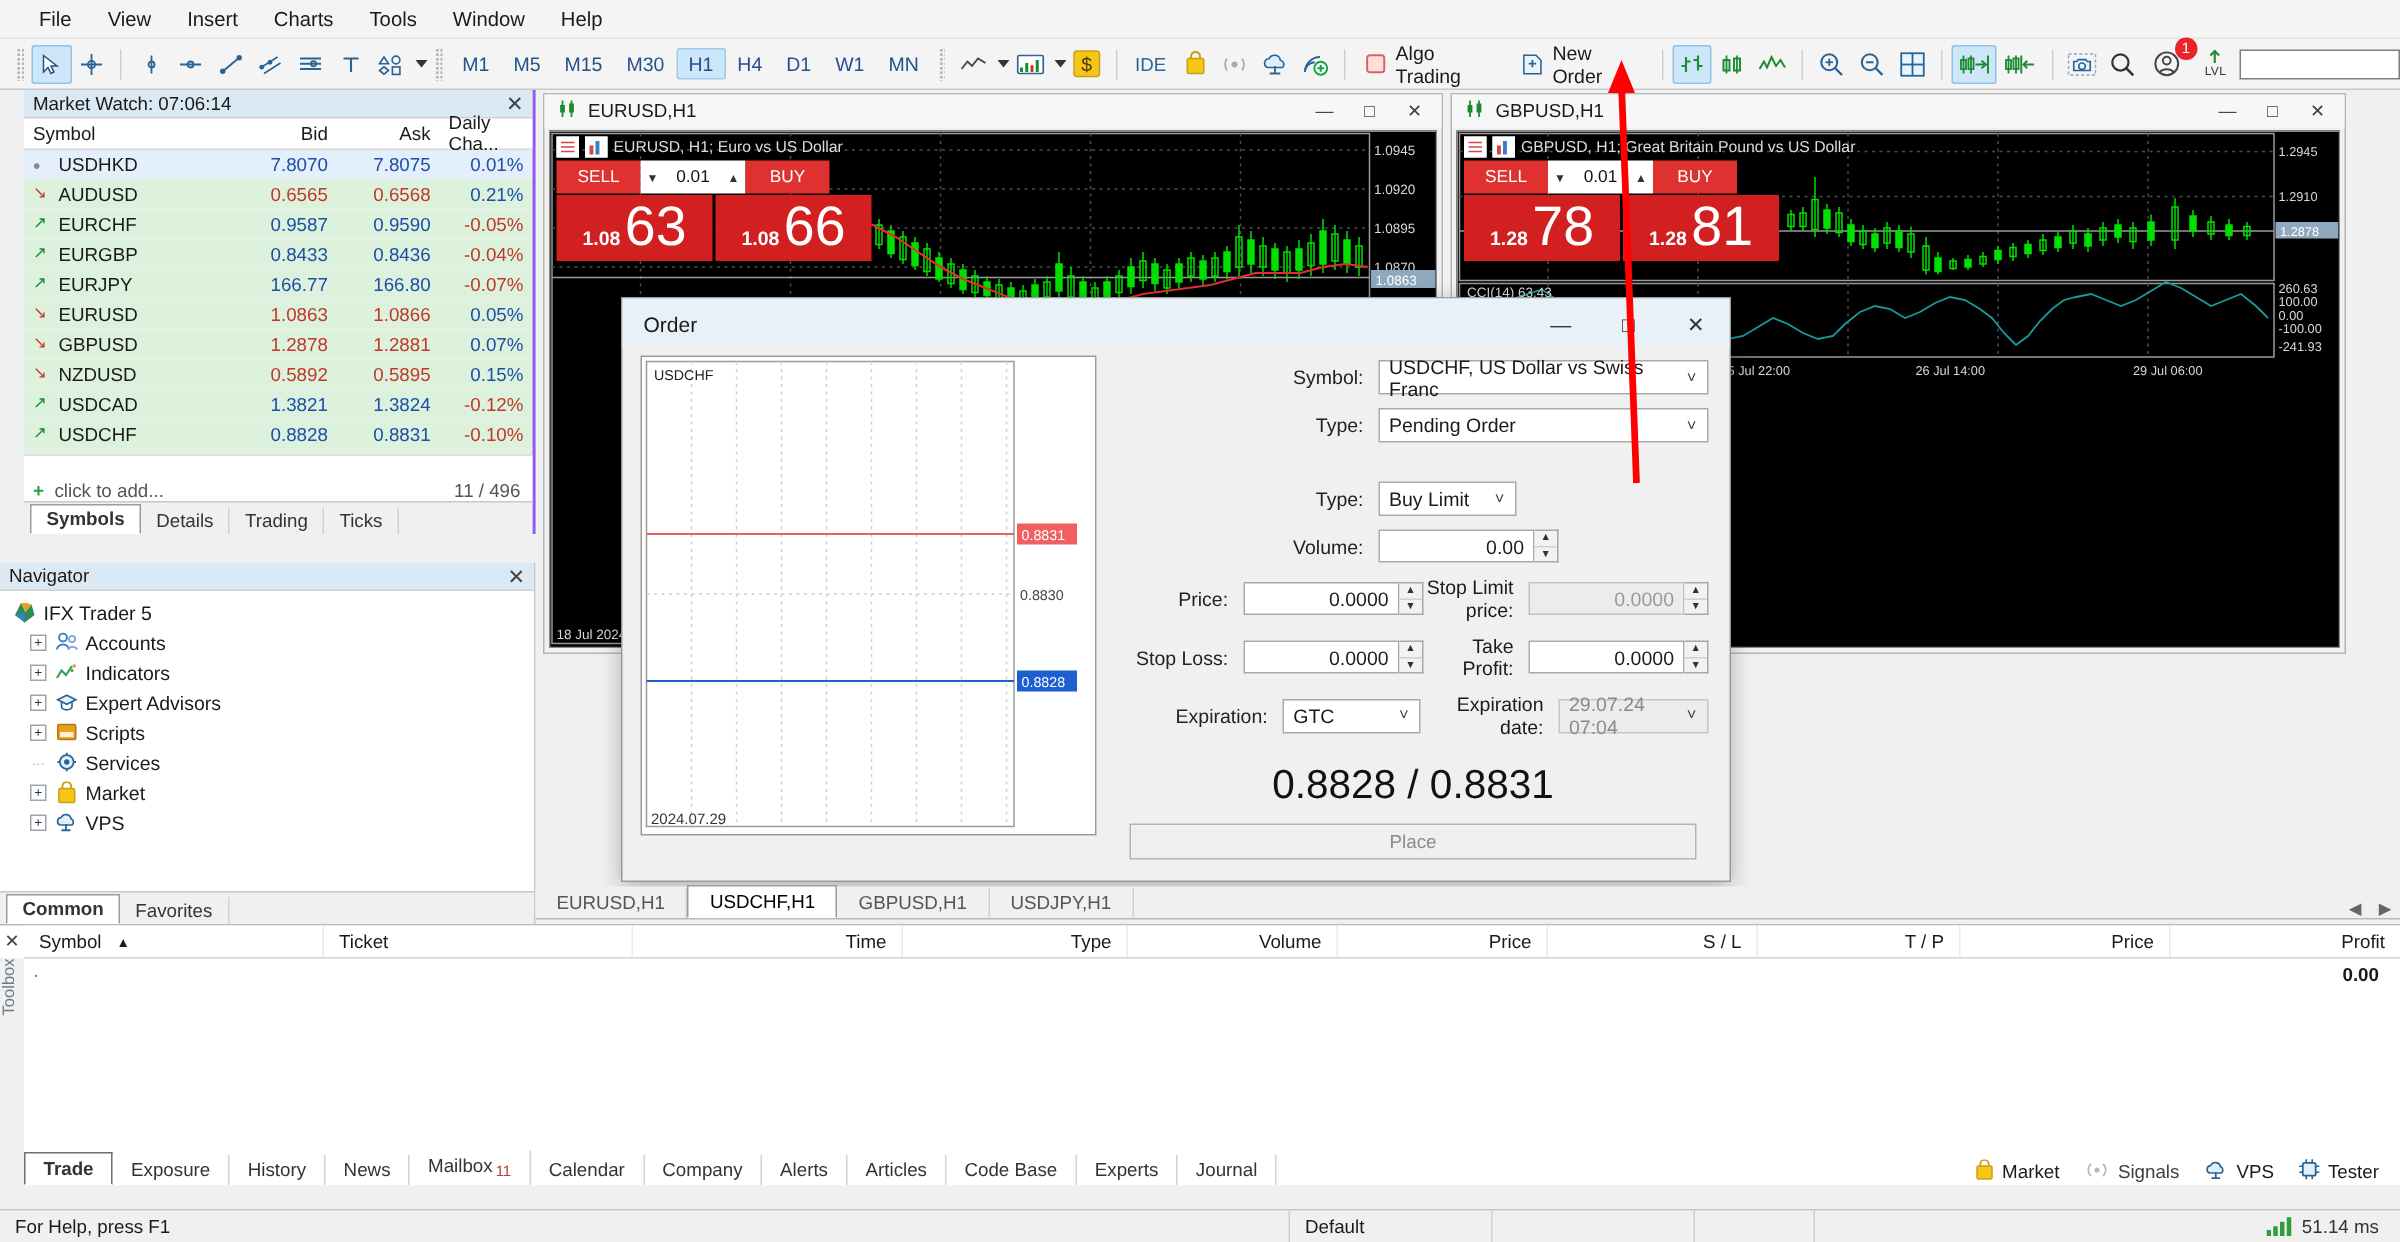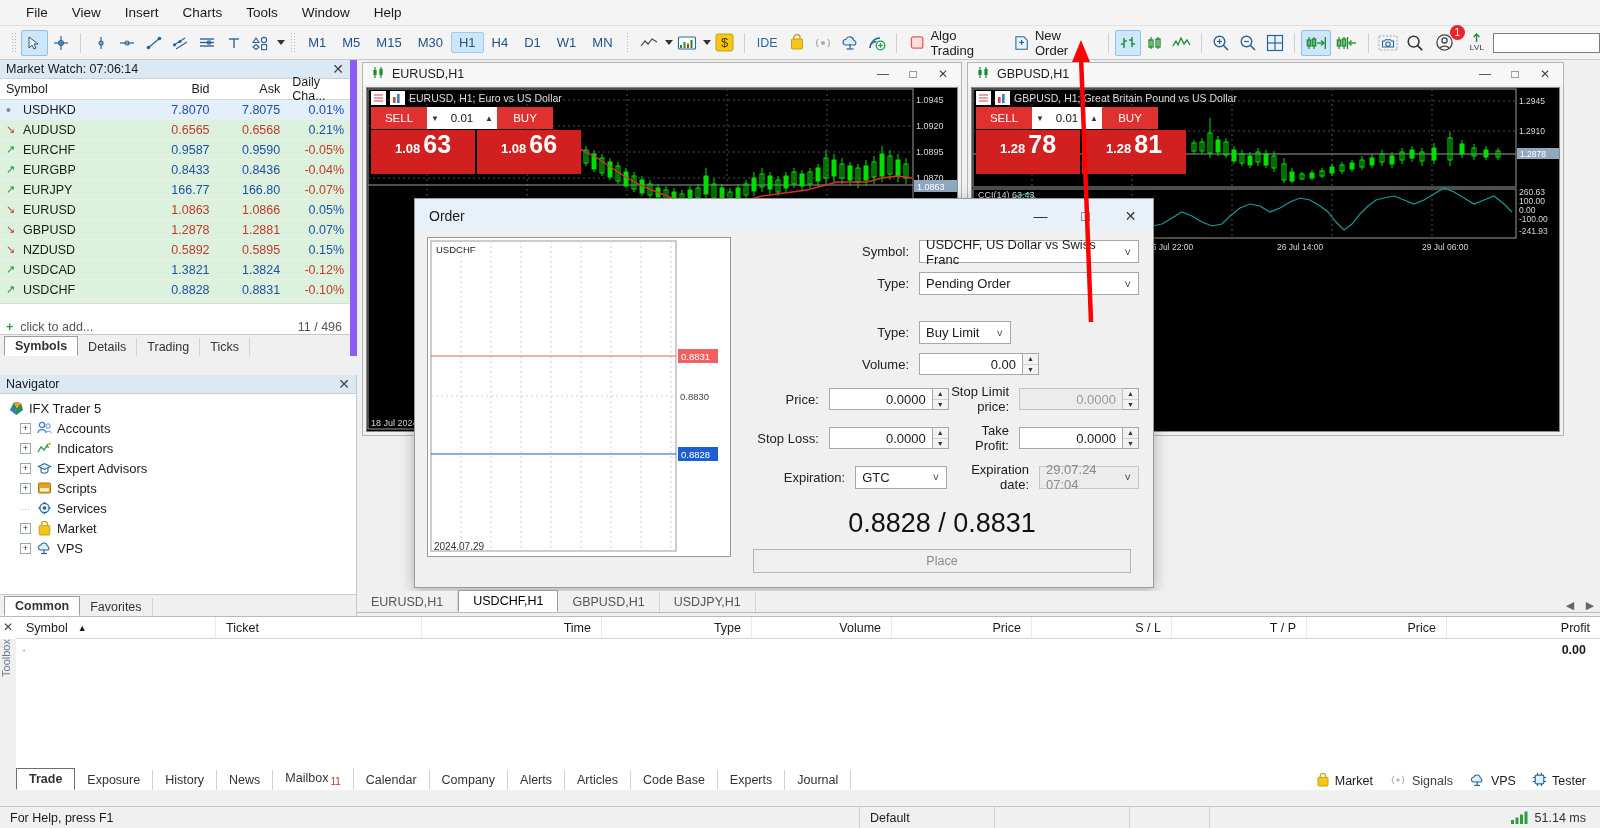--- a/index.html
+++ b/index.html
@@ -46,21 +46,21 @@
   
   .left { position: absolute; left: 0; top: 60px; width: 357px; bottom: 212px; background:#f0f0f0; }
   .panel-title {
     height: 19px; background: #dbe9f5; display: flex; align-items: center;
     padding: 0 6px; font-size: 12.5px; color: #1a1a1a;
     border-bottom: 1px solid #cfcfcf; justify-content: space-between;
   }
   .panel-title .x { font-size: 14px; color: #444; cursor: default; }
 
   
-  .mw { height: 296px; background:#f9a8d4; border-right:7px solid #8b5cf6; display:flex; flex-direction:column; }
+  .mw { height: 296px; background:#f9a8d4; border-right:2px solid #8b5cf6; display:flex; flex-direction:column;margin-left:16px; }
   .mw-head { display: flex; height: 21px; background: #fff; border-bottom: 1px solid #d6d6d6; font-size: 12.5px; }
   .mw-head div { display: flex; align-items: center; padding: 0 6px; }
   .col-sym { width: 146px; }
   .col-bid { width: 74px; justify-content: flex-end; }
   .col-ask { width: 72px; justify-content: flex-end; }
   .col-chg { width: 65px; justify-content: flex-end; }
   .mw-rows { flex: 1; overflow: hidden; }
   .mw-row { display: flex; height: 20px; font-size: 12.5px; border-bottom: 1px solid #e9efe9; }
   .mw-row.green { background: #ddf2dd; }
   .mw-row.sel { background: #e3effb; }
@@ -102,21 +102,21 @@
   
   .octp { position: absolute; left: 4px; top: 3px; font-size: 11px; }
   .octp-head { display: flex; align-items: center; gap: 4px; color: #dcdcdc; font-size: 10.5px; margin-bottom:2px;}
   .octp-ico { width: 15px; height: 14px; border: 1px solid #fff; background: #fff; display:flex;}
   .octp-row { display: flex; height: 22px; }
   .oc-sell, .oc-buy { width: 56px; background: #e03131; color: #fff; display: flex; align-items: center; justify-content: center; font-size: 11.5px; }
   .oc-vol { width: 70px; background: #fff; display: flex; align-items: center; justify-content: space-between; padding: 0 4px; font-size: 11.5px; color:#111;}
   .octp-prices { display: flex; height: 44px; margin-top:1px; }
   .pblock { width: 104px; background: #d21f1f; color: #fff; display: flex; align-items: baseline; justify-content: center; gap: 3px; }
   .pblock .small { font-size: 13px; font-weight: bold; }
-  .pblock .big { font-size: 25px; font-weight: 700; }
+  .pblock .big { font-size: 37px; font-weight: 400; }
   .pblock + .pblock { margin-left: 2px; }
   .octp.blue .oc-sell, .octp.blue .oc-buy { background: #2b3fc4; }
   .octp.blue .pblock { background: #2020c0; }
 
   
   .dialog {
     position: absolute; left: 414px; top: 198px; width: 740px; height: 390px;
     background: #f0f0f0; border: 1px solid #9a9a9a; box-shadow: 0 3px 14px rgba(0,0,0,.28);
   }
   .dlg-title { height: 33px; background: #e8f1f8; display: flex; align-items: center; padding: 0 0 0 14px; font-size: 14px; }

